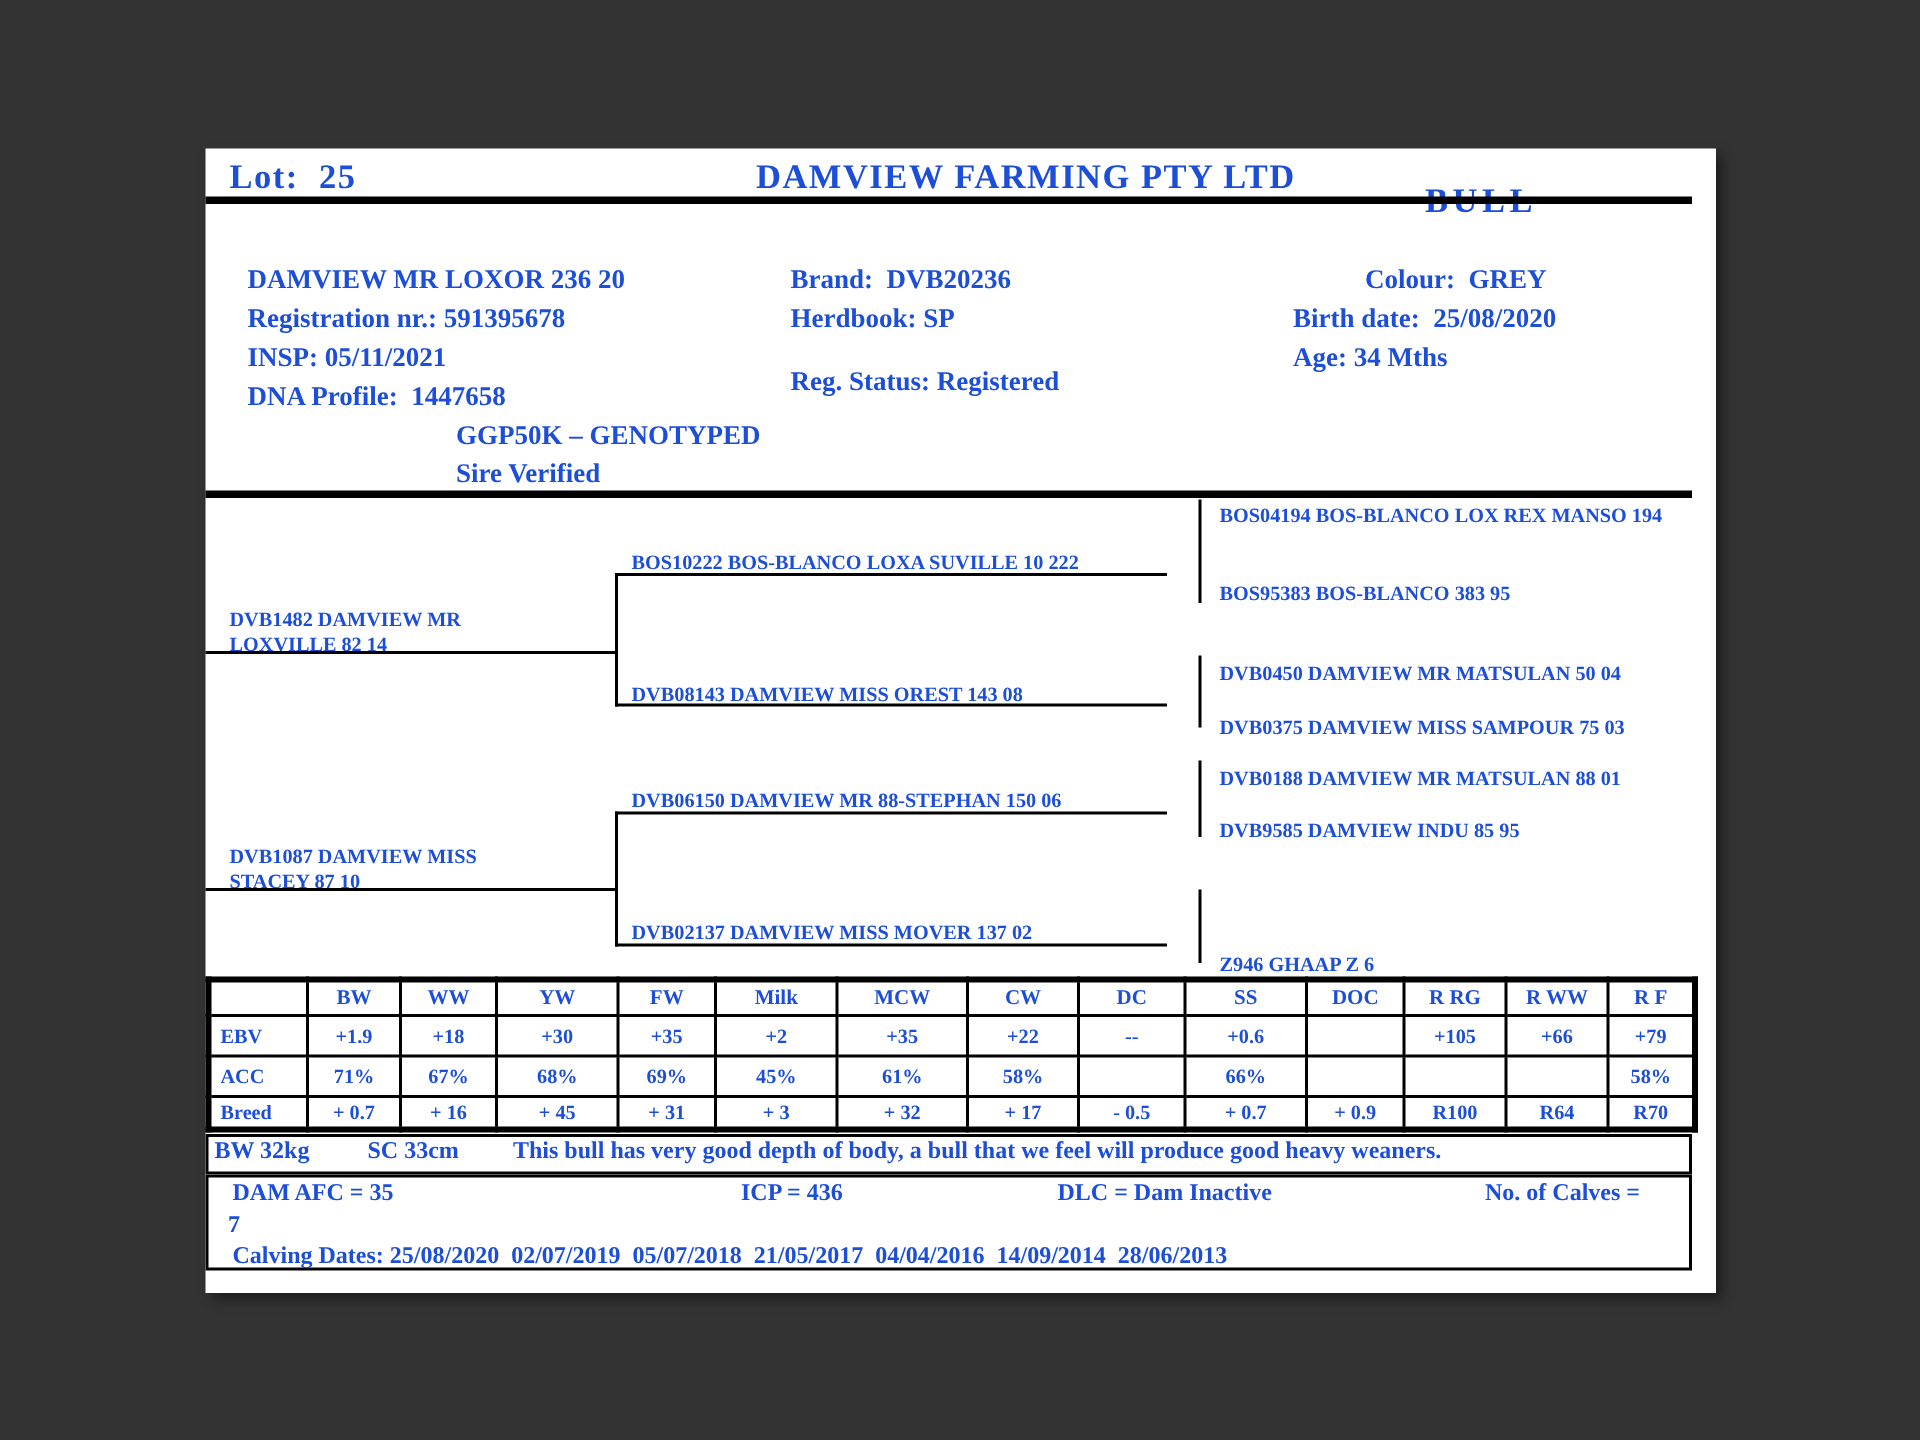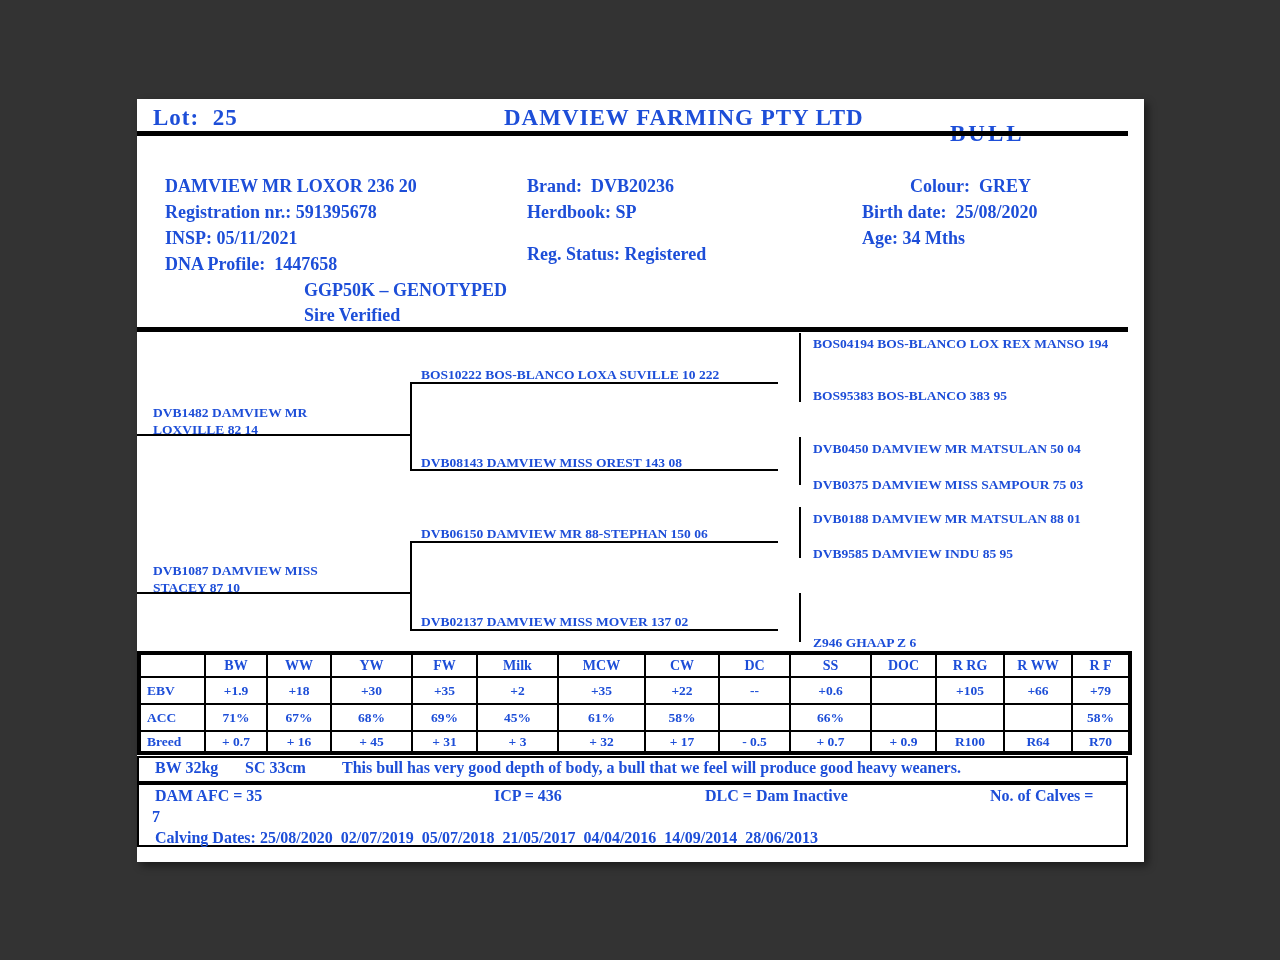--- a/index.html
+++ b/index.html
@@ -167,21 +167,21 @@
         <td>+ 0.7</td>
         <td>+ 0.9</td>
         <td>R100</td>
         <td>R64</td>
         <td>R70</td>
       </tr>
     </tbody>
       </table>
 
     <div class="box" style="left:0; top:657px; width:987px; height:23px;">
-      <span class="t foot" style="left:16px; top:1px;text-align:center;">BW 32kg</span>
+      <span class="t foot" style="left:4px; top:1px;text-align:center;">BW 32kg</span>
       <span class="t foot" style="left:106px; top:1px;">SC 33cm</span>
       <span class="t foot" style="left:203px; top:1px;">This bull has very good depth of body, a bull that we feel will produce good heavy weaners.</span>
     </div>
 
     <div class="box" style="left:0; top:684px; width:987px; height:60px;">
       <span class="t foot" style="left:16px; top:2px;">DAM AFC = 35</span>
       <span class="t foot" style="left:355px; top:2px;">ICP = 436</span>
       <span class="t foot" style="left:566px; top:2px;">DLC = Dam Inactive</span>
       <span class="t foot" style="left:851px; top:2px;">No. of Calves =</span>
       <span class="t foot" style="left:13px; top:23px;">7</span>

